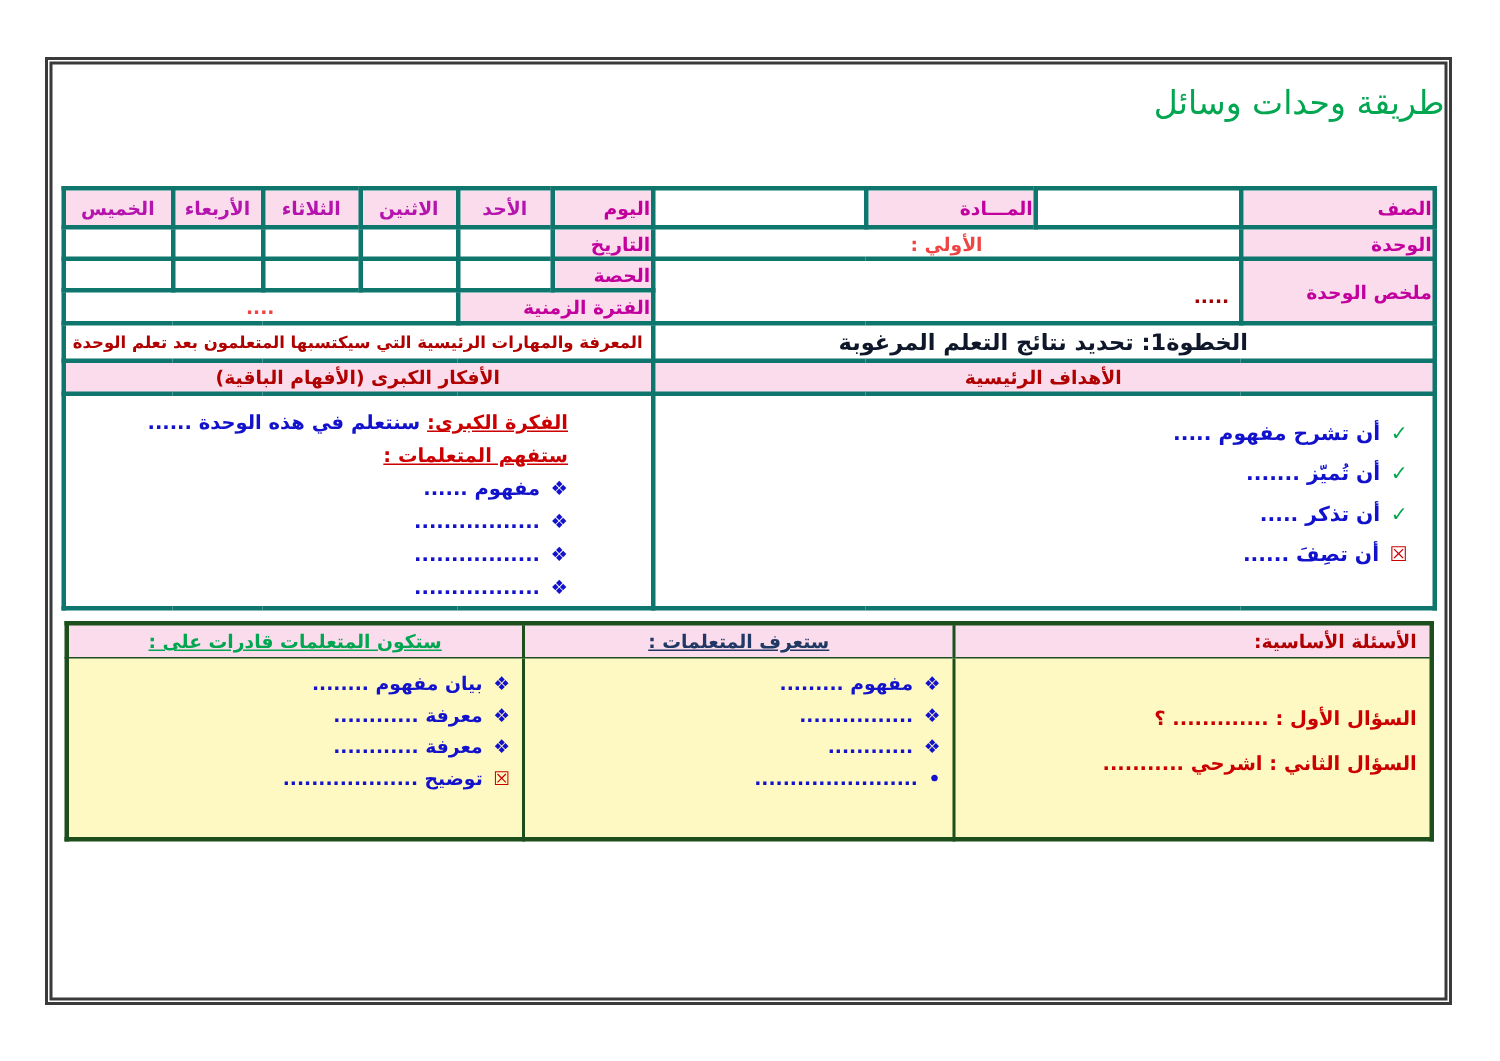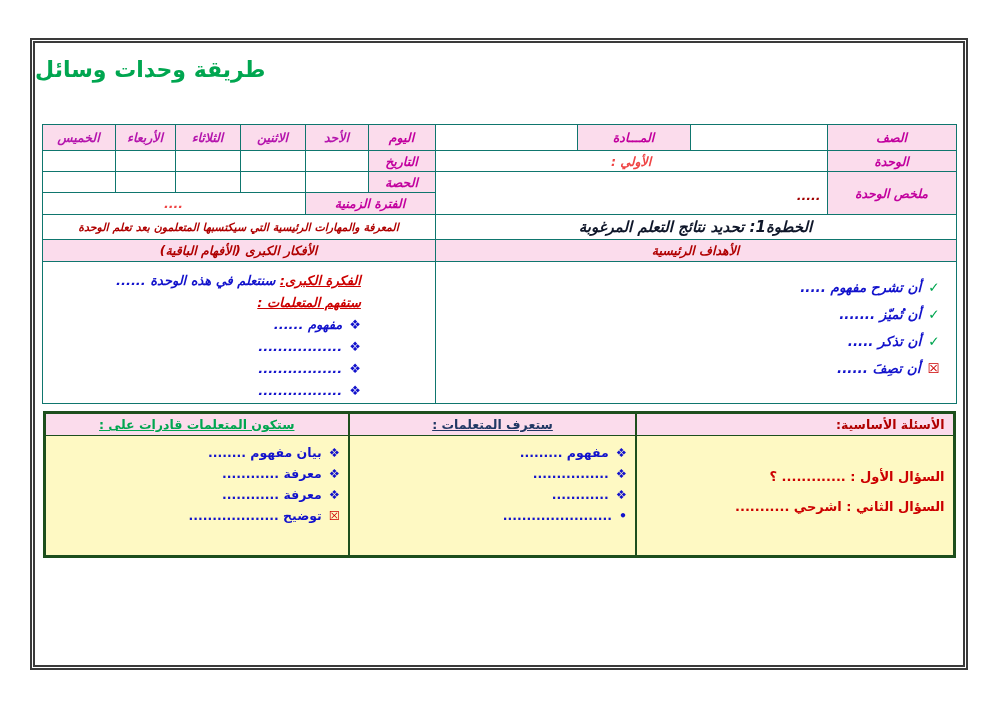--- a/index.html
+++ b/index.html
@@ -1,27 +1,27 @@
 <!DOCTYPE html>
 <html lang="ar" dir="rtl"><head>
 <meta charset="utf-8">
 <style>
   * { margin:0; padding:0; box-sizing:border-box; }
   html,body { width:1000px; height:707px; background:#ffffff; overflow:hidden;
               font-family:"DejaVu Sans", sans-serif; direction:rtl; }
   .frame { position:absolute; top:38px; left:30px; width:938px; height:632px;
            border:5px double #3a3a3a; background:#ffffff; }
-  .title { text-align:left; color:#00a650; font-size:22px; font-weight:bold;
+  .title { text-align:right; color:#00a650; font-size:22px; font-weight:normal;
            margin:14px 0 42px 0; letter-spacing:0.5px; }
 
   table { border-collapse:collapse; table-layout:fixed; }
   .info-table { width:914px; margin:0 auto; }
-  .info-table td { border:1px solid #0f766e; font-weight:bold; overflow:hidden; white-space:nowrap;font-style:italic; }
+  .info-table td { border:3px solid #0f766e; font-weight:bold; overflow:hidden; white-space:nowrap; }
   .pink { background:#fbdcec; }
-  .lbl  { color:#c2009e; font-size:12.5px; text-align:center; }
+  .lbl  { color:#c2009e; font-size:12.5px; text-align:right; }
   .day  { color:#b515ad; font-size:12.5px; text-align:center; }
   .blank{ background:#ffffff; }
   .val-center { color:#ef4444; font-size:12.5px; text-align:center; }
   .val-right  { color:#a00000; font-size:12.5px; text-align:right; padding-right:6px; vertical-align:top; padding-top:16px; }
   .r1 td { height:26px; }
   .r2 td { height:21px; }
   .r3 td { height:21px; }
   .r4 td { height:22px; }
   .r5 td { height:25px; }
   .r6 td { height:22px;margin-left:40px; }

